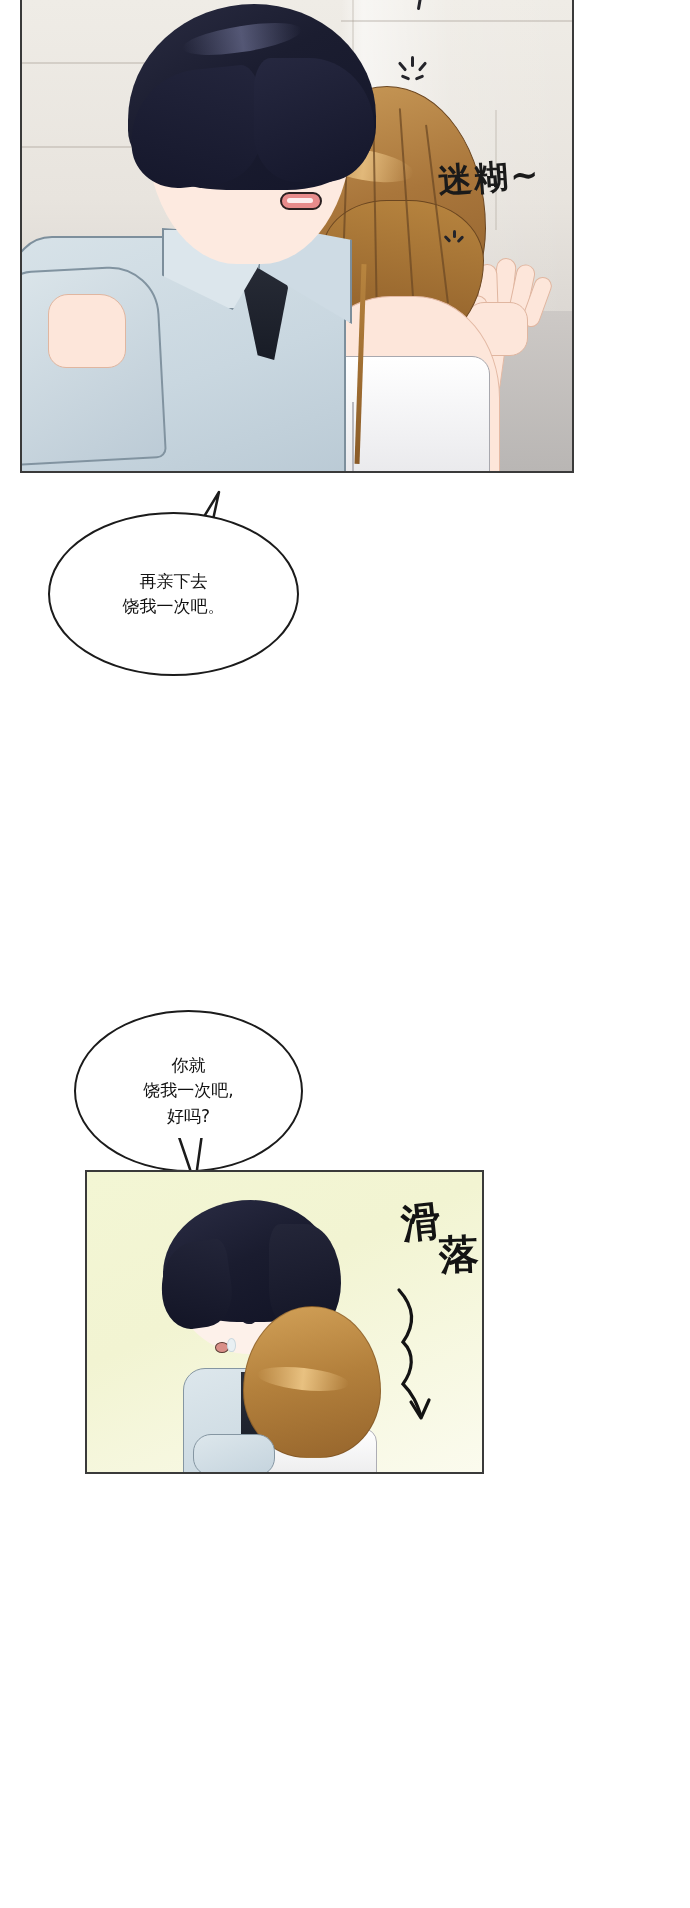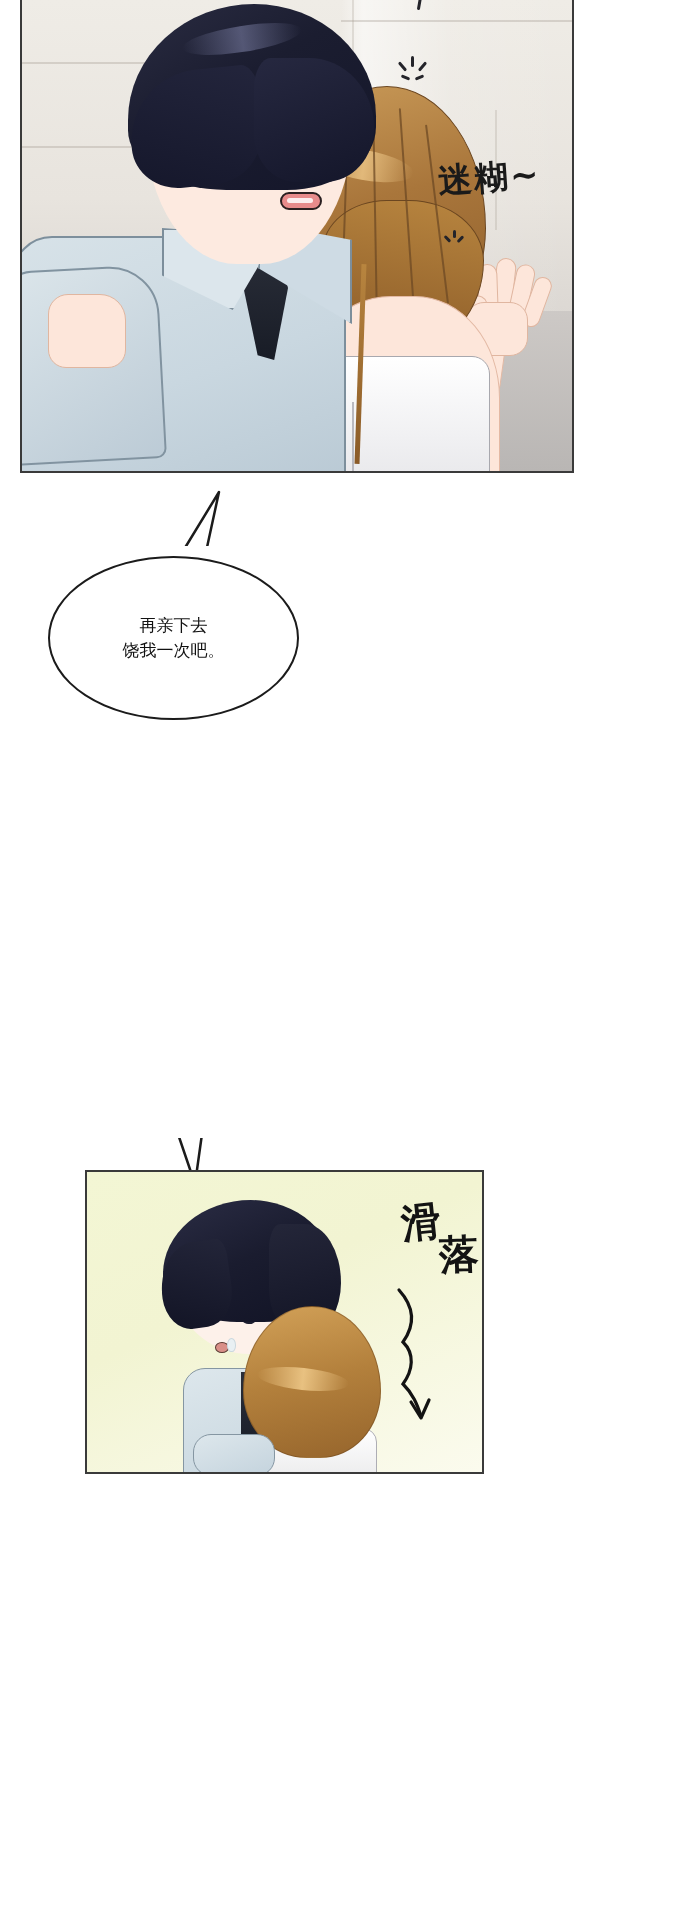--- a/index.html
+++ b/index.html
@@ -169,21 +169,21 @@
     font-size:34px;font-weight:700;color:#1a1a1a;letter-spacing:2px;
     transform:rotate(-4deg);white-space:nowrap;
   }
 
   
   .bubble{
     position:absolute;border:2.5px solid #1b1b1b;background:#fff;border-radius:50%;
     display:flex;align-items:center;justify-content:center;text-align:center;
     color:#111;line-height:1.5;font-size:17px;
   }
-  .bub1{left:48px;top:556px;width:247px;height:160px;justify-content:center;}
+  .bub1{left:48px;top:512px;width:247px;height:160px;justify-content:center;}
   .bub2{left:74px;top:1010px;width:225px;height:158px;}
   .tail{position:absolute;}
 
   
   .panel2{
     position:absolute;left:85px;top:1170px;width:395px;height:300px;
     border:2px solid #3a3a3a;overflow:hidden;
     background:linear-gradient(155deg,#f3f6d4 0%,#f2f4d2 40%,#fbfbee 100%);
   }
   .c-head{
@@ -356,20 +356,27 @@
     <path d="M30 66 L69 2 L56 62 Z" fill="#ffffff" stroke="#1b1b1b" stroke-width="2.5" stroke-linejoin="round"></path>
     <rect x="26" y="56" width="36" height="12" fill="#ffffff"></rect>
   </svg>
   <div class="bubble bub1">
     <div>
       <div>再亲下去</div>
       <div>饶我一次吧。</div>
     </div>
   </div>
 
+  <div class="bubble bub2">
+    <div>
+      <div>你就</div>
+      <div>饶我一次吧,</div>
+      <div>好吗?</div>
+    </div>
+  </div>
   <svg class="tail" style="left:150px;top:1128px;width:90px;height:62px;" viewBox="0 0 90 62">
     <path d="M28 6 L45 56 L52 6 Z" fill="#ffffff" stroke="#1b1b1b" stroke-width="2.5" stroke-linejoin="round"></path>
     <rect x="26" y="0" width="30" height="10" fill="#ffffff"></rect>
   </svg>
 
   <div class="panel2">
     <div class="c-ear"></div>
     <div class="c-head"></div>
     <div class="c-mouth"></div>
     <div class="c-sweat"></div>

